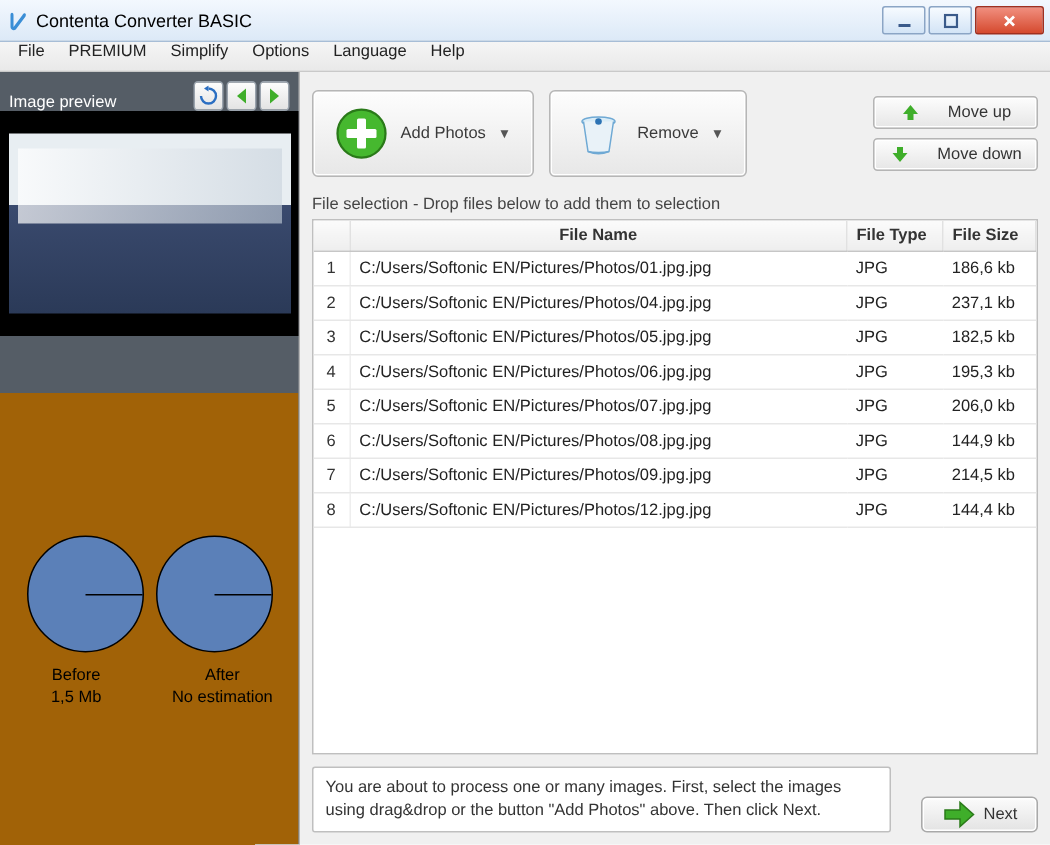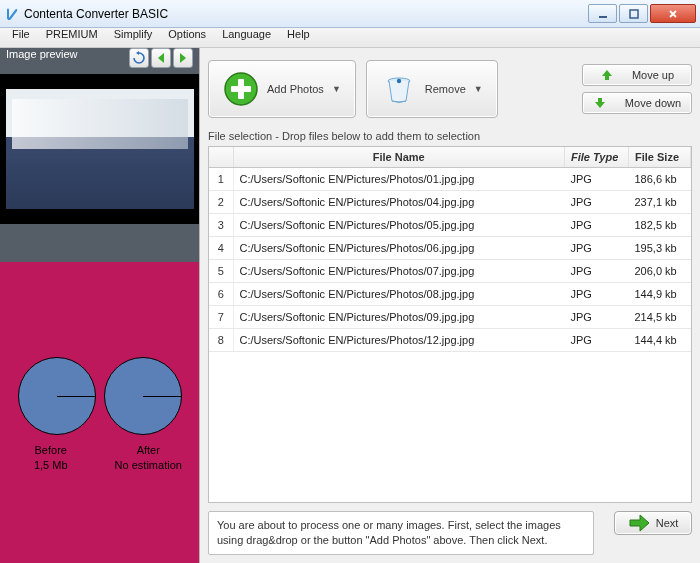--- a/index.html
+++ b/index.html
@@ -19,31 +19,31 @@
 
 .menubar { height: 20px; background: linear-gradient(#f5f5f5,#e9e9e9); border-bottom: 1px solid #c9c9c9; display: flex; align-items: flex-start; padding: 0 4px; }
 .menubar span { padding: 0 8px; color: #222; cursor: default; }
 
 
 .main { display: flex; height: calc(563px - 28px - 20px); }
 .left-panel { width: 200px; background: #555d66; border-right: 1px solid #b5b5b5; display: flex; flex-direction: column; overflow: hidden; }
 .right-panel { flex: 1; background: #f0f0f0; display: flex; flex-direction: column; padding: 8px; }
 
 
-.panel-header { height: 26px; display: flex; align-items: flex-start; padding: 0 6px; color: #fff; font-size: 11px; }
+.panel-header { height: 26px; display: flex; align-items: flex-end; padding: 0 6px; color: #fff; font-size: 11px; }
 .panel-header .tools { margin-left: auto; display: flex; gap: 2px; }
 .tool-btn { width: 20px; height: 20px; background: linear-gradient(#fdfdfd,#e3e3e3); border: 1px solid #9aa3ad; border-radius: 3px; display: flex; align-items: center; justify-content: center; }
 .tool-btn svg { width: 14px; height: 14px; }
 .preview-area { background: #000; height: 150px; width: 200px; display: flex; align-items: center; justify-content: center; }
 .preview-area .photo { width: 188px; height: 120px; background: linear-gradient(180deg, #e8eef2 40%, #3a4a6e 40%, #2b3a58 100%); position: relative; }
 .preview-area .photo::after { content:""; position:absolute; left:6px; top:10px; right:6px; height:50px; background: linear-gradient(90deg, rgba(255,255,255,.7), rgba(200,210,220,.6)); }
 .spacer-gray { flex:0 0 38px; background:#555d66; }
 .size-header { height: 26px; display: flex; align-items: center; padding: 0 6px; color: #fff; }
 .size-header .tools { margin-left: auto; }
-.charts-area { background: #be185d; flex: 1; display: flex; flex-direction: column; align-items: center; justify-content: center; padding: 6px; }
+.charts-area { background: #a16207; flex: 1; display: flex; flex-direction: column; align-items: center; justify-content: center; padding: 6px; }
 .charts-row { display: flex; gap: 8px; margin-top: 4px; }
 .pie { width: 78px; height: 78px; border-radius: 50%; background: #5b80b8; border: 1px solid #000; position: relative; }
 .pie::after { content:""; position:absolute; top:50%; right:0; width:50%; height:1px; background:#000; }
 .chart-labels { display: flex; gap: 8px; width: 100%; margin-top: 8px; }
 .chart-label { flex:1; text-align: center; color: #000; line-height: 1.3; }
 
 
 .toolbar-row { display: flex; gap: 10px; align-items: center; padding: 4px 0 10px; }
 .big-btn { background: linear-gradient(#fdfdfd,#e7e7e7); border: 1px solid #b6b6b6; border-radius: 4px; padding: 10px 14px; display: flex; align-items: center; gap: 8px; color: #3a3a3a; box-shadow: inset 0 0 0 1px #fff; }
 .big-btn .caret { font-size: 9px; color:#555; }
@@ -52,27 +52,27 @@
 .small-btn { width: 110px; height: 22px; background: linear-gradient(#fdfdfd,#e6e6e6); border:1px solid #b5b5b5; border-radius:3px; display:flex; align-items:center; justify-content:center; gap:18px; color:#333; box-shadow: inset 0 0 0 1px #fff; }
 .small-btn svg { width:14px; height:14px; }
 
 .hint { color:#444; padding: 2px 0 4px; }
 
 .table-wrap { flex:1; border:1px solid #bfbfbf; background:#fff; overflow:hidden; display:flex; flex-direction:column; }
 table { border-collapse: collapse; width:100%; }
 thead th { background: linear-gradient(#fbfbfb,#eee); border-bottom:1px solid #c6c6c6; border-right:1px solid #e1e1e1; text-align:left; padding: 4px 6px; font-weight: bold; color:#333; }
 thead th:first-child { width:24px; text-align:center; }
 thead th.filename { text-align:center; }
-thead th.ftype { width: 64px; white-space: nowrap; font-style: italic; }
+thead th.ftype { width: 64px; white-space: nowrap; }
 thead th.fsize { width: 62px; white-space: nowrap; }
 tbody td { border-bottom:1px solid #e7e7e7; padding: 5px 6px; color:#222; white-space: nowrap; overflow: hidden; text-overflow: ellipsis; }
 tbody td:first-child { text-align:center; color:#333; border-right:1px solid #eee; }
 .table-empty { flex:1; }
 
-.footer-row { margin-top:8px; display:flex; gap:20px; align-items:flex-start; }
+.footer-row { margin-top:8px; display:flex; gap:20px; align-items:flex-end; }
 .info-box { flex:1; background:#fff; border:1px solid #bfbfbf; border-radius:2px; padding:6px 8px; color:#333; line-height:1.35; }
 .next-btn { width:78px; background: linear-gradient(#fbfbfb,#e3e3e3); border:1px solid #a9a9a9; border-radius:4px; display:flex; align-items:center; justify-content:center; gap:6px; color:#333; font-size:12px; box-shadow: inset 0 0 0 1px #fff; }
 .next-btn svg { width:22px; height:22px; }
 </style>
 </head>
 <body>
 
 <div class="titlebar">
   <span class="icon">
     <svg viewBox="0 0 16 16">

